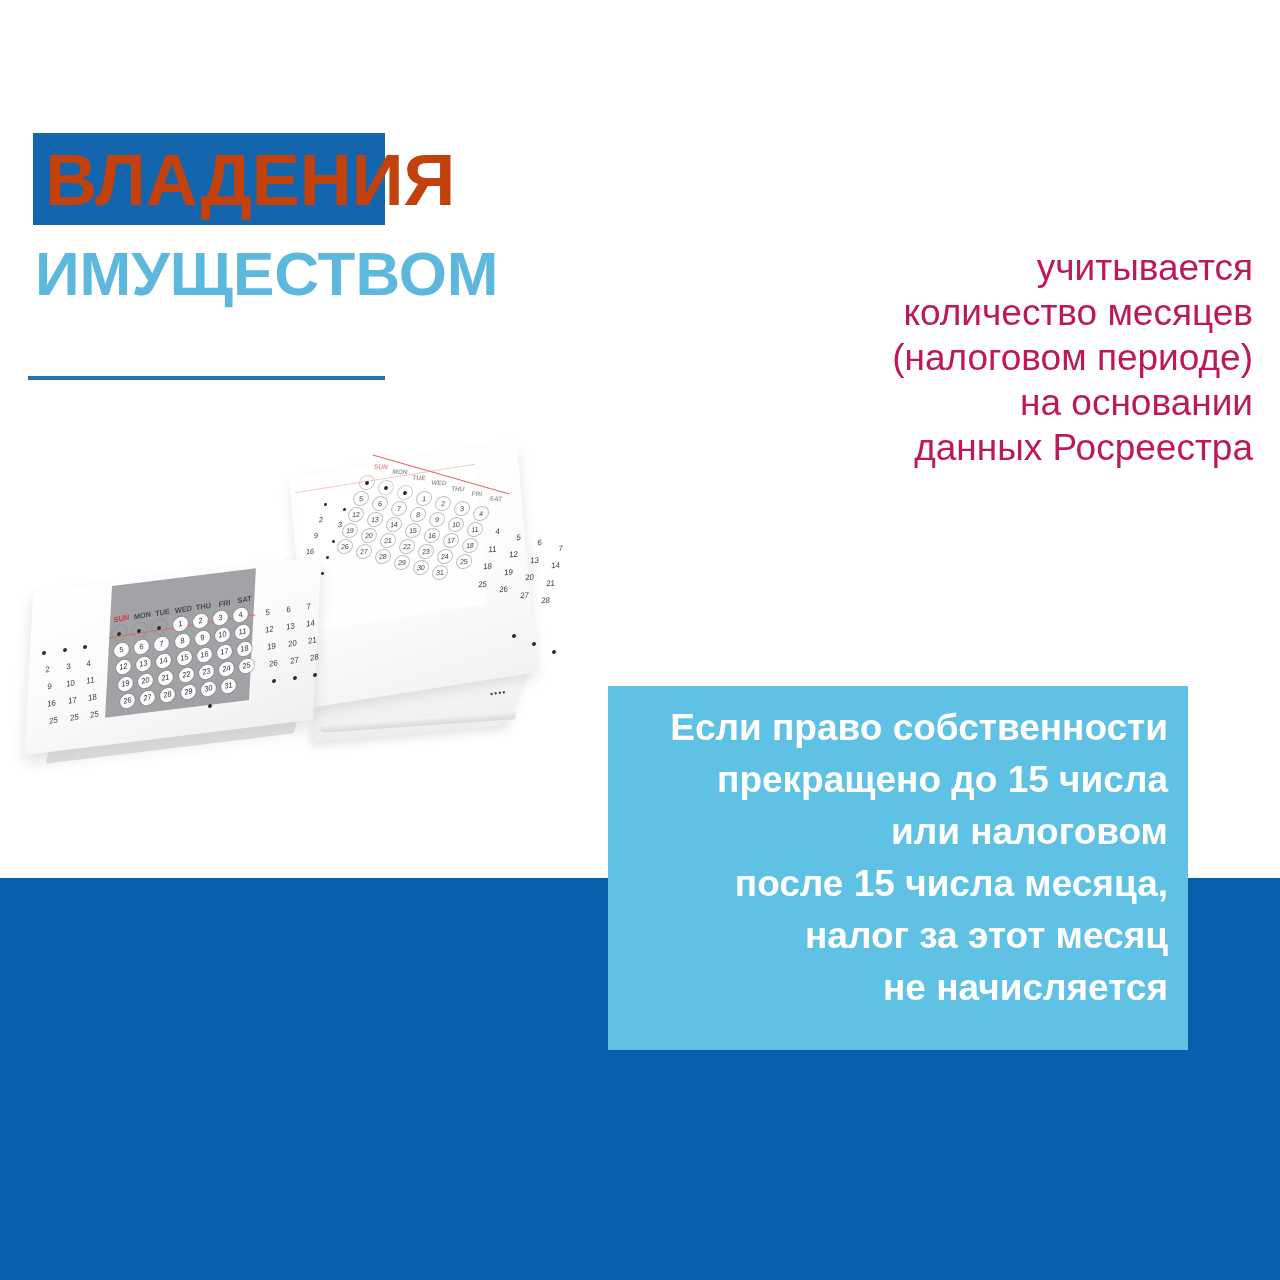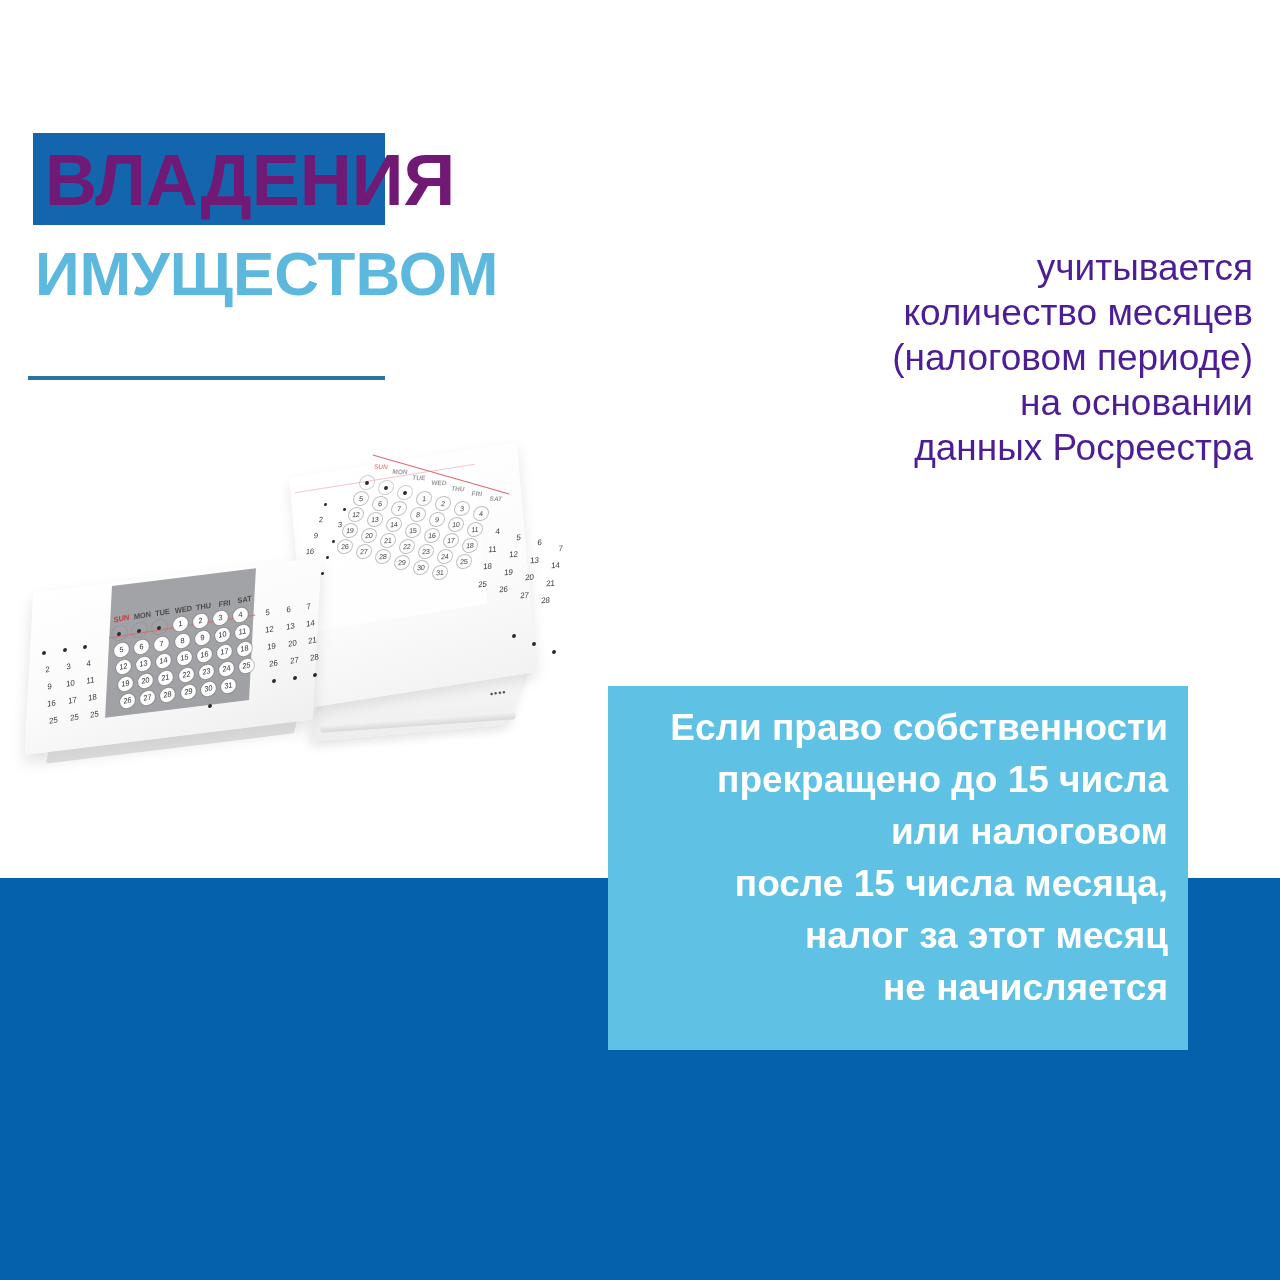--- a/index.html
+++ b/index.html
@@ -46,21 +46,21 @@
     width:352px; height:92px;
     background:#1366AE;
   }
   .hl-word-2 {
     position:absolute;
     left:45px; top:140px;
     font-size:72px;
     font-weight:bold;
     letter-spacing:0px;
     line-height:80px;
-    color:#701a75;
+    color:#c2410c;
     white-space:nowrap;
   }
   .hl-word-3 {
     position:absolute;
     left:35px; top:240px;
     font-size:62px;
     font-weight:bold;
     letter-spacing:0px;
     line-height:68px;
     color:#5CB8DC;
@@ -72,21 +72,21 @@
     width:357px; height:4px;
     background:#2D72A6;
   }
 
   
   .intro {
     position:absolute;
     right:27px; top:245px;
     width:620px;
     text-align:right;
-    color:#4c1d95;
+    color:#be185d;
     font-size:37px;
     line-height:45px;
     font-weight:normal;
   }
   .intro .ln { display:block; white-space:nowrap; }
 
   
   .callout {
     position:absolute;
     left:608px; top:686px;

